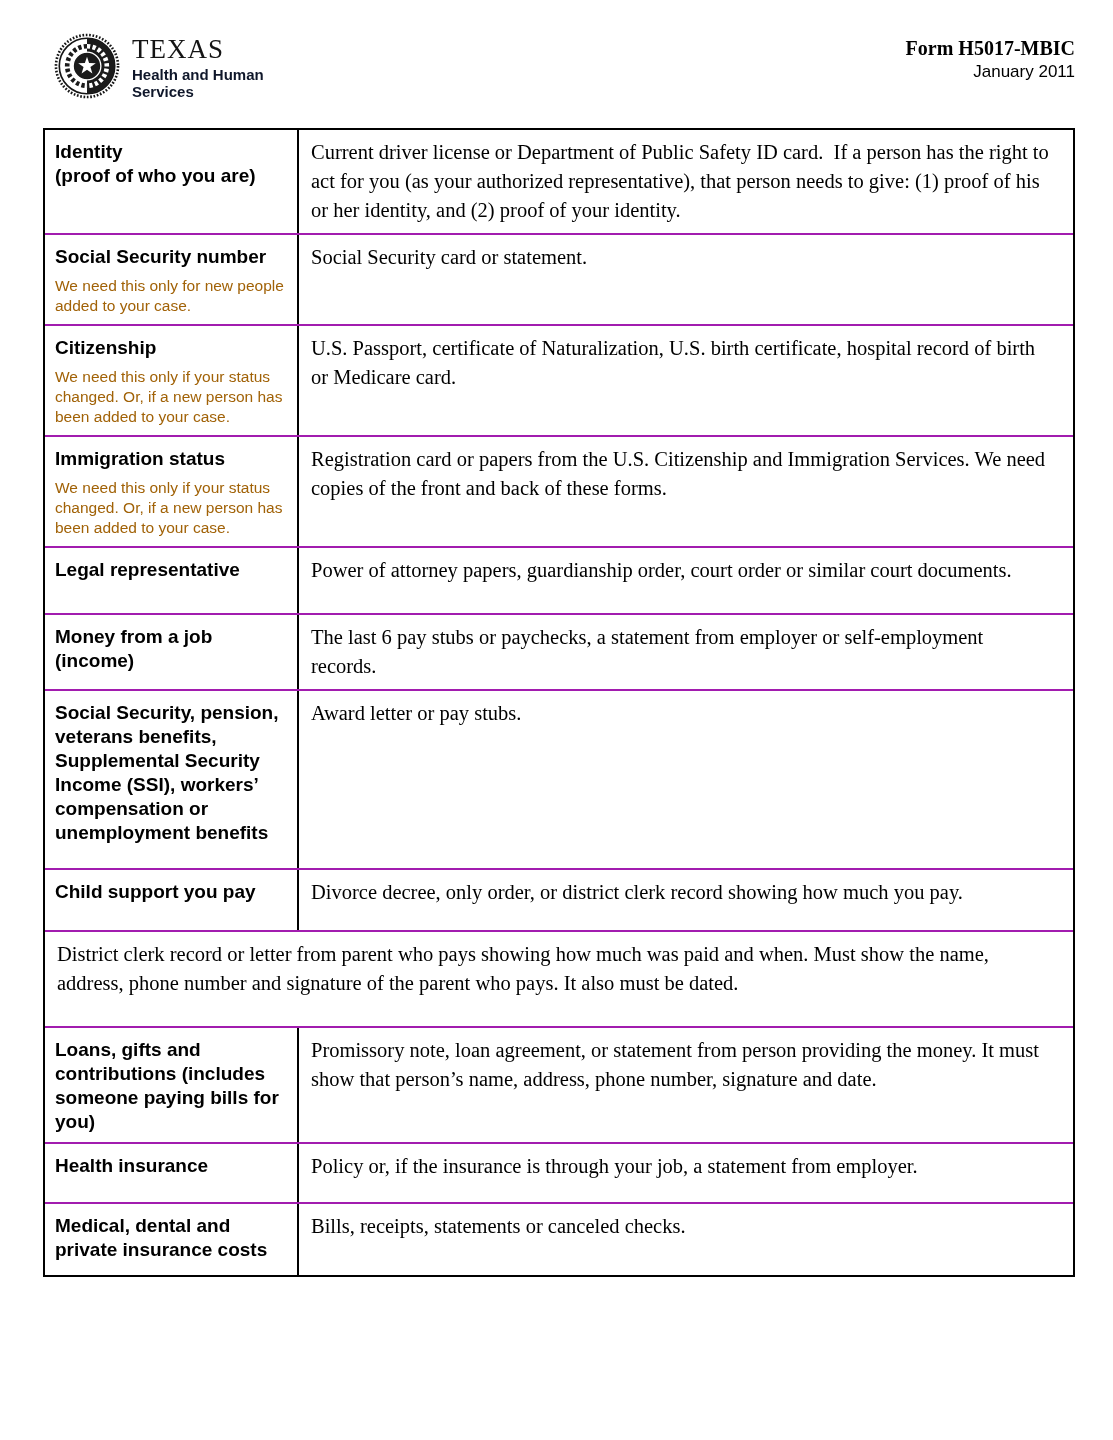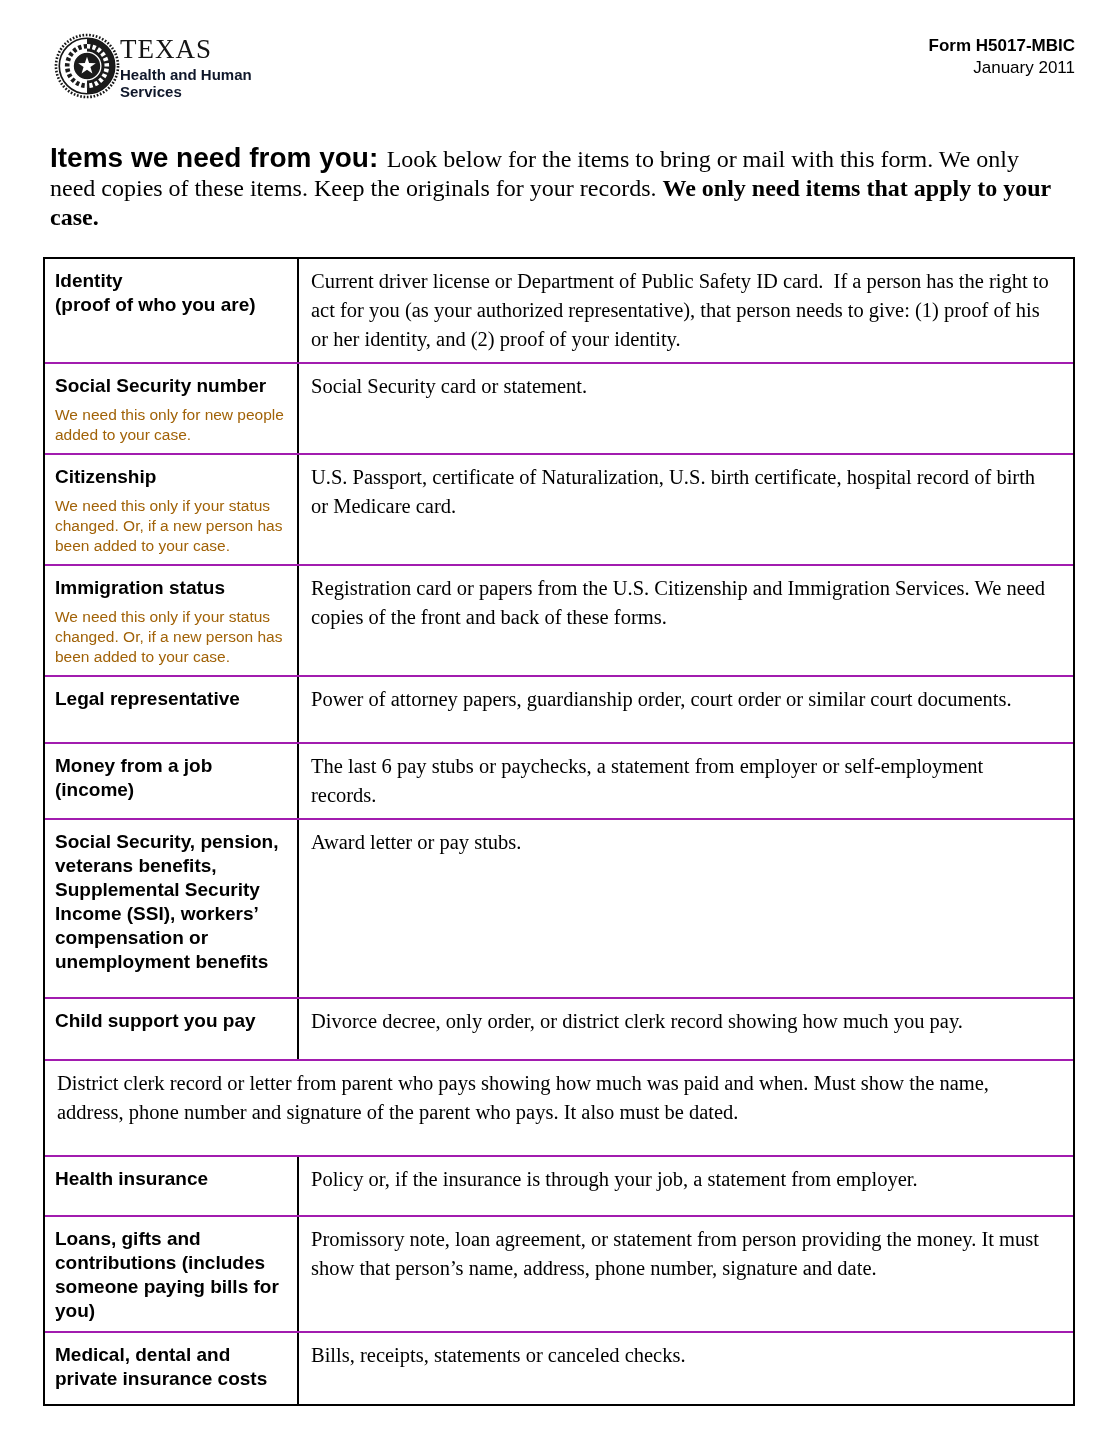--- a/index.html
+++ b/index.html
@@ -11,40 +11,40 @@
     height: 1440px;
     background: #fff;
     overflow: hidden;
   }
   
   .header {
     display: flex;
     align-items: flex-start;
     padding: 33px 38px 0 54px;
   }
-  .logo-block { display: flex; align-items: center; }
+  .logo-block { display: flex; align-items: center; gap: 12px; }
   .seal { flex: 0 0 auto; }
   .logo-text .org {
     font-family: "Liberation Serif", serif;
     font-size: 27px;
     letter-spacing: 1px;
     line-height: 1.0;
     color: #151515;
   }
   .logo-text .dept {
     font-weight: bold;
     font-size: 15px;
     line-height: 1.15;
     color: #0f172a;
     margin-top: 3px;
     white-space: pre-line;
   }
   .header-spacer { flex: 1; }
   .form-info { text-align: right; padding-top: 2px; }
-  .form-number { font-weight: bold; font-size: 17px; line-height: 1.3; }
+  .form-number { font-weight: bold; font-size: 20px; line-height: 1.3; font-family: Liberation Serif, serif; }
   .form-date { font-size: 17px; line-height: 1.3; }
   
   .intro {
     margin: 40px 44px 0 50px;
     font-family: "Liberation Serif", serif;
     font-size: 24px;
     line-height: 29px;
     text-align: left;
   }
   .intro-title {
@@ -116,23 +116,20 @@
 Services</div>
       </span>
     </div>
     <div class="header-spacer"></div>
     <div class="form-info">
       <div class="form-number">Form H5017-MBIC</div>
       <div class="form-date">January 2011</div>
     </div>
   </div>
 
-  <div class="intro">
-    <span class="intro-title">Items we need from you:</span><span>Look below for the items to bring or mail with this form. We only need copies of these items. Keep the originals for your records. </span><span class="intro-bold">We only need items that apply to your case.</span>
-  </div>
 
   <div class="items-table">
 
     <div class="row" style="min-height:102px">
       <div class="cell-left">
         <div class="item-title">Identity
 (proof of who you are)</div>
 
       </div>
       <div class="cell-right">
@@ -210,40 +207,40 @@
         <div class="desc">Divorce decree, only order, or district clerk record showing how much you pay.</div>
       </div>
     </div>
 
     <div class="row" style="min-height:96px">
       <div class="cell-right">
         <div class="desc">District clerk record or letter from parent who pays showing how much was paid and when. Must show the name, address, phone number and signature of the parent who pays. It also must be dated.</div>
       </div>
     </div>
 
+    <div class="row" style="min-height:106px">
+      <div class="cell-left">
+        <div class="item-title">Loans, gifts and contributions (includes someone paying bills for you)</div>
+
+      </div>
+      <div class="cell-right">
+        <div class="desc">Promissory note, loan agreement, or statement from person providing the money. It must show that person’s name, address, phone number, signature and date.</div>
+      </div>
+    </div>
+
     <div class="row" style="min-height:60px">
       <div class="cell-left">
         <div class="item-title">Health insurance</div>
 
       </div>
       <div class="cell-right">
         <div class="desc">Policy or, if the insurance is through your job, a statement from employer.</div>
       </div>
     </div>
 
-    <div class="row" style="min-height:106px">
-      <div class="cell-left">
-        <div class="item-title">Loans, gifts and contributions (includes someone paying bills for you)</div>
-
-      </div>
-      <div class="cell-right">
-        <div class="desc">Promissory note, loan agreement, or statement from person providing the money. It must show that person’s name, address, phone number, signature and date.</div>
-      </div>
-    </div>
-
     <div class="row" style="min-height:73px">
       <div class="cell-left">
         <div class="item-title">Medical, dental and private insurance costs</div>
 
       </div>
       <div class="cell-right">
         <div class="desc">Bills, receipts, statements or canceled checks.</div>
       </div>
     </div>
 

